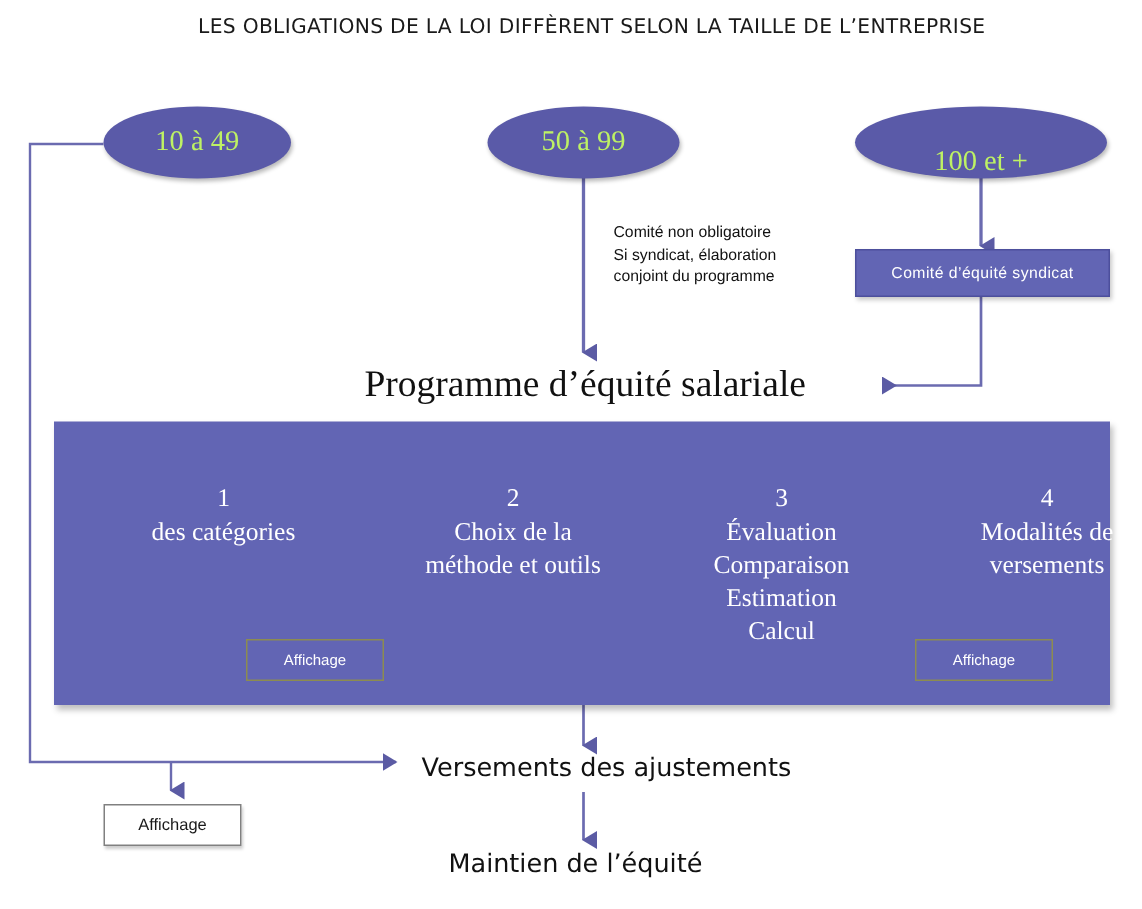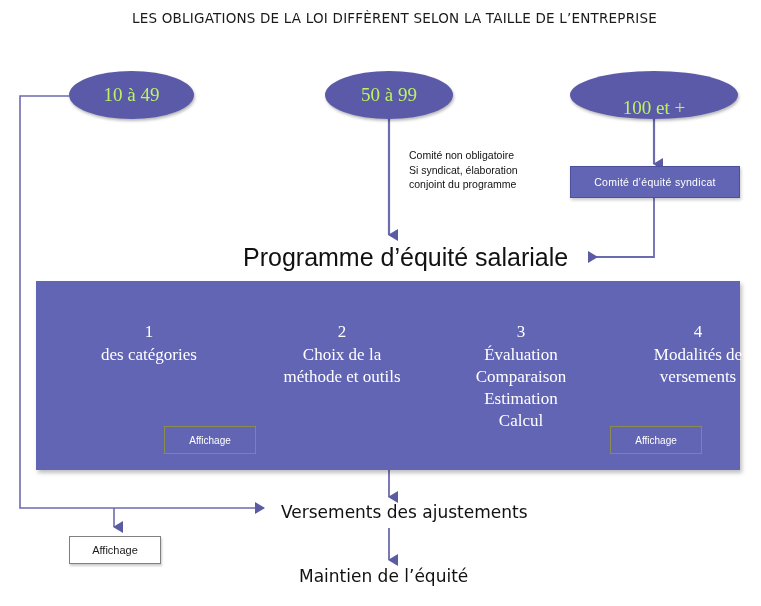--- a/index.html
+++ b/index.html
@@ -63,21 +63,21 @@
     line-height: 14.5px;
     color: #111111;
     white-space: pre-line;
   }
 
   
   #program-heading {
     font-size: 25px;
     color: #111111;
     white-space: nowrap;
-    font-family: Liberation Sans, sans-serif;
+    font-family: Liberation Serif, serif;
   }
 
   
   #steps-panel {
     left: 36px; top: 281px;
     width: 704px; height: 189px;
     background: #6265b4;
     box-shadow: 2px 3px 4px rgba(0,0,0,0.25);
   }
   .step {

